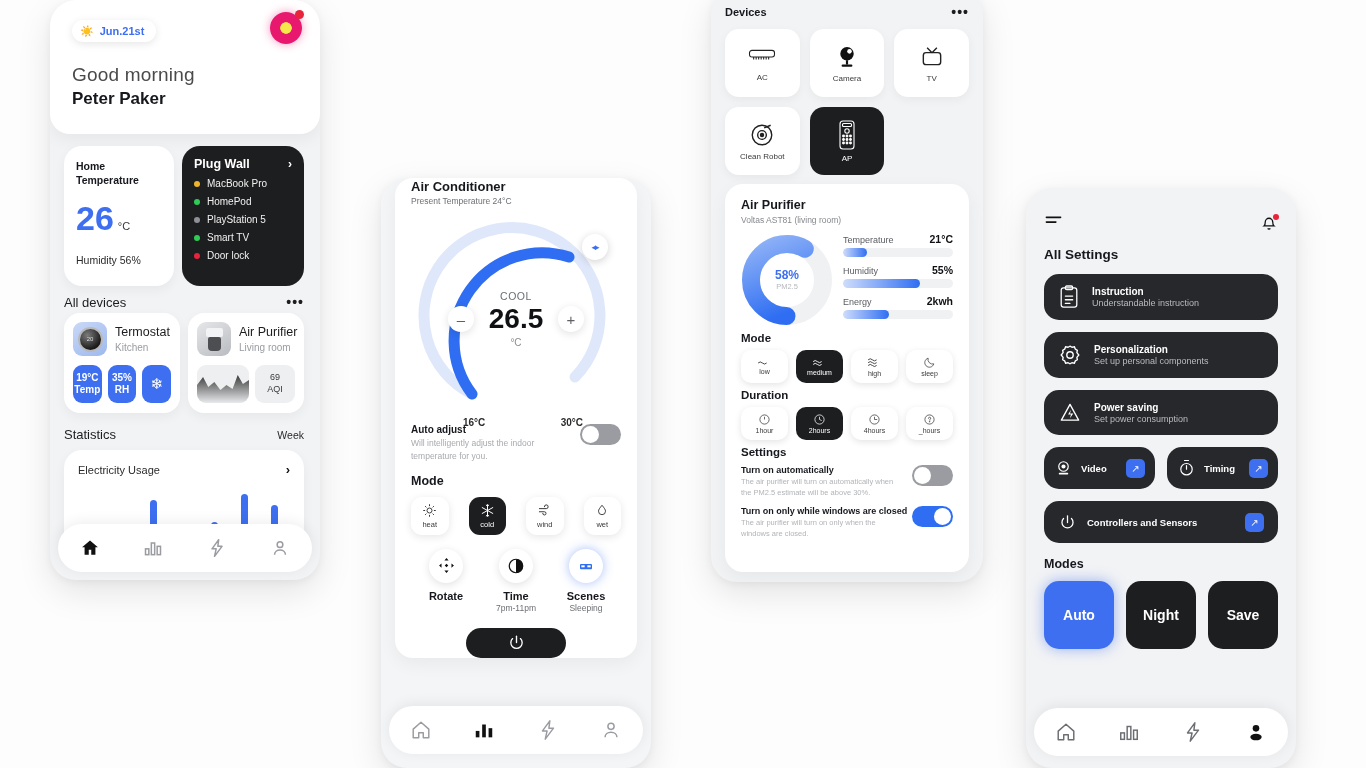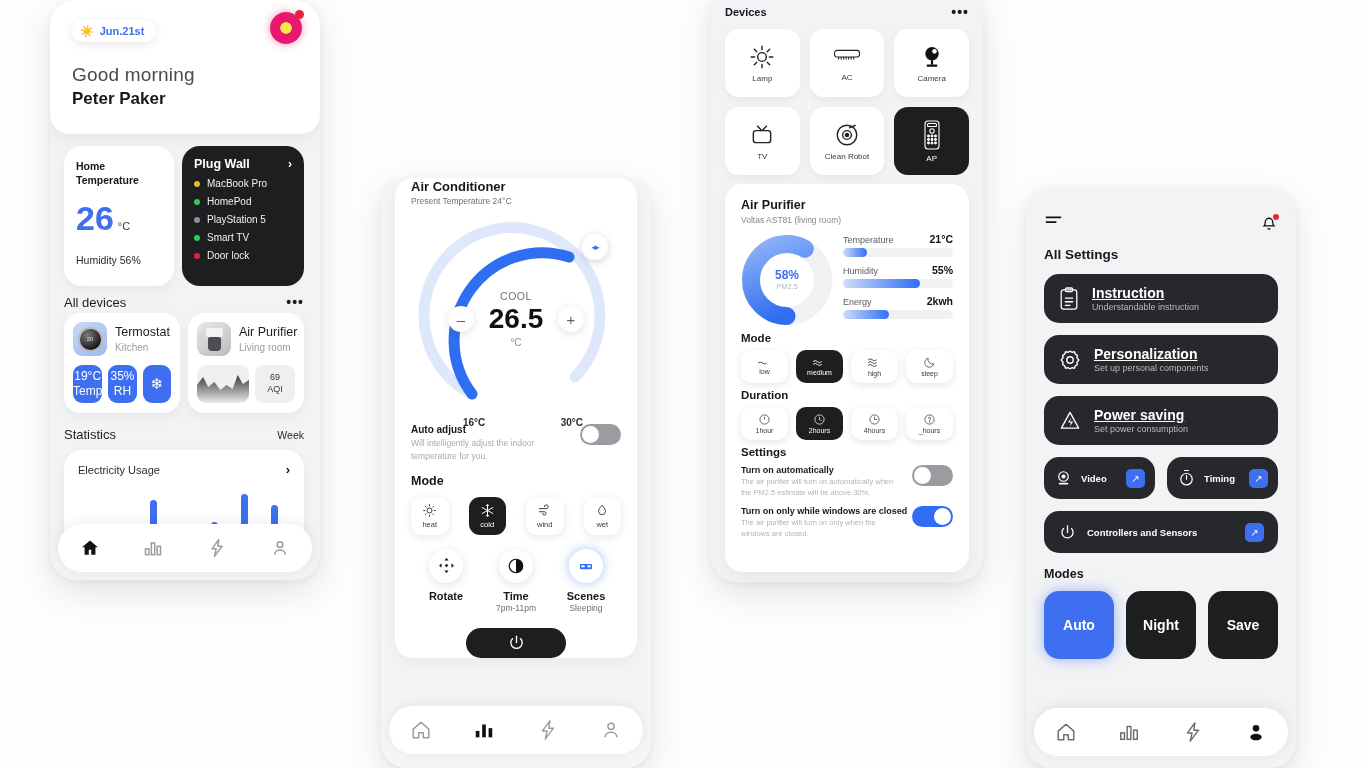--- a/index.html
+++ b/index.html
@@ -97,21 +97,21 @@
     position: relative;
   }
   .ic-purifier::before { content:""; position:absolute; left:9px; top:6px; width:17px; height:9px; background:#f2f3f5; border-radius:2px; }
   .ic-purifier::after { content:""; position:absolute; left:11px; top:15px; width:13px; height:14px; background:#4c4e52; border-radius:2px 2px 4px 4px; }
   .dev-nm { font-size: 12.5px; color: #1d1d1f; line-height:1.2; white-space: nowrap; }
   .dev-rm { font-size: 10px; color: #9a9ca1; margin-top: 2px; }
   .pill-row { display: flex; gap: 6px; margin-top: 9px; }
   .pill {
     width: 32px; height: 38px; border-radius: 9px; background: #3d6ff0; color: #fff;
     display: flex; flex-direction: column; align-items: center; justify-content: center;
-    font-size: 12px; font-weight: normal; line-height: 1.25;
+    font-size: 10px; font-weight: bold; line-height: 1.25;
   }
   .pill.snow { font-size: 15px; font-weight: normal; }
   .aqi-row { display: flex; gap: 6px; margin-top: 9px; align-items: center; }
   .spark {
     flex: 1; height: 38px; border-radius: 9px; overflow: hidden;
     background: #eeeff1;
   }
   .aqi-box {
     width: 40px; height: 38px; border-radius: 9px; background: #eeeff1;
     display: flex; flex-direction: column; align-items: center; justify-content: center;
@@ -250,21 +250,21 @@
   .set-d { font-size: 7.5px; color: #b2b4b8; line-height: 1.5; width: 155px; margin-top: 1px; }
 
   
   #phone4 { left: 1026px; top: 188px; width: 270px; height: 580px; background:#f2f3f5; }
   .hdr-ico { display: flex; align-items: flex-start; justify-content: space-between; }
   .p4-h { font-size: 13.5px; font-weight: bold; color: #16181d; margin-top: 10px; }
   .s-card {
     background: #26282b; border-radius: 15px; padding: 11px 14px; margin-top: 12px;
     display: flex; align-items: center; gap: 12px;
   }
-  .s-card .txts .t { font-size: 14px; font-weight: bold; color: #fff; text-decoration: underline; }
+  .s-card .txts .t { font-size: 10px; font-weight: bold; color: #fff; }
   .s-card .txts .d { font-size: 9px; color: #b9bbbf; margin-top: 1px; }
   .s-pair { display: flex; gap: 12px; margin-top: 12px; }
   .s-mini {
     flex: 1; background: #26282b; border-radius: 15px; height: 42px;
     display: flex; align-items: center; gap: 8px; padding: 0 10px;
   }
   .s-mini .lbl { font-size: 9.5px; font-weight: bold; color: #fff; flex: 1; }
   .ext {
     width: 19px; height: 19px; border-radius: 5px; background: #3d6ff0; flex:0 0 auto;
     display: flex; align-items: center; justify-content: center; font-size: 10px; color: #fff;
@@ -587,27 +587,20 @@
 </div>
 
 <div class="phone" id="phone3">
  <div class="scr" style="padding:16px 14px 0 14px;">
   <div class="sec-row" style="position:static; width:auto;">
     <span class="p3-h">Devices</span>
     <span class="dots">•••</span>
   </div>
 
   <div class="dev-grid">
-    <div class="dev-tile">
-      <svg width="26" height="26" viewBox="0 0 24 24" fill="none" stroke="#222" stroke-width="1.3" stroke-linecap="round">
-        <circle cx="12" cy="12" r="4"></circle>
-              <path d="M12 2v3.2M12 18.8V22M2 12h3.2M18.8 12H22M4.9 4.9l2.3 2.3M16.8 16.8l2.3 2.3M19.1 4.9l-2.3 2.3M7.2 16.8l-2.3 2.3"></path>
-      </svg>
-      <span>Lamp</span>
-    </div>
     <div class="dev-tile">
       <svg width="30" height="24" viewBox="0 0 36 24" fill="none" stroke="#222" stroke-width="1.3">
         <rect x="3" y="4" width="30" height="8" rx="3"></rect>
         <path d="M8 12v3M11 12v3M14 12v3M17 12v3M20 12v3M23 12v3M26 12v3"></path>
       </svg>
       <span>AC</span>
     </div>
     <div class="dev-tile">
       <svg width="26" height="26" viewBox="0 0 24 24">
         <circle cx="12" cy="9" r="6.2" fill="#111"></circle>

